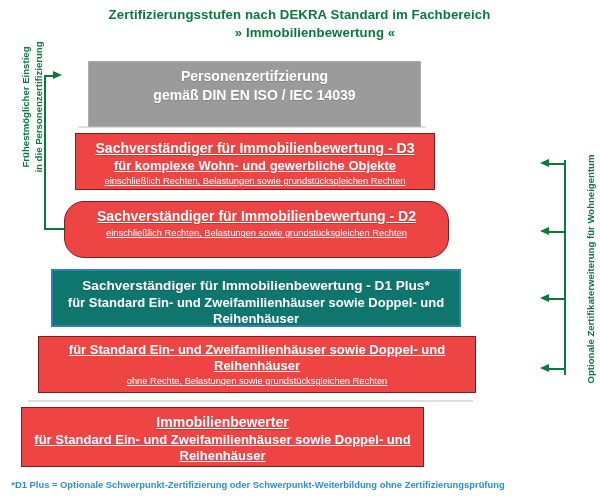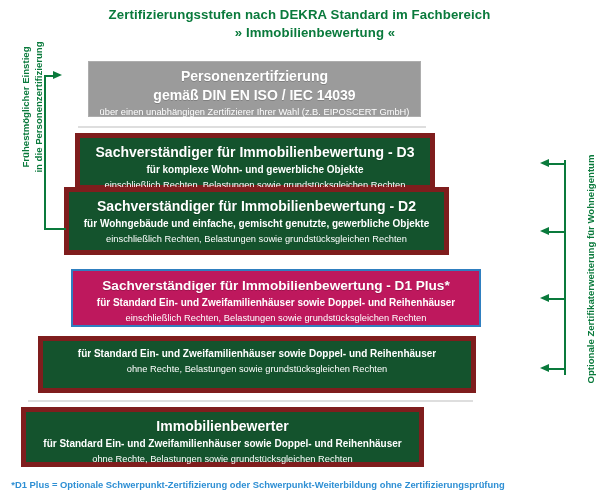--- a/index.html
+++ b/index.html
@@ -46,48 +46,48 @@
     font-size: 14px;
     line-height: 19px;
     text-shadow: 0 1px 0 rgba(0,0,0,.18);
   }
   .level .l1.small {
     font-size: 13.6px;
   }
   .level .l2 {
     display: block;
     font-weight: bold;
-    font-size: 10px;
+    font-size: 13px;
     line-height: 16px;
   }
   .level .l3 {
     display: block;
     font-weight: normal;
     font-size: 9.3px;
     line-height: 15px;
   }
 
   .green {
-    background: #14532d;
-    border: 5px solid #7f1d1d;
+    background: #ef4444;
+    border: 1px solid #7f1d1d;
+    text-decoration: underline;
   }
   .grey {
     background: #9b9b9b;
     border: 1px solid #adadad;
   }
   .blue {
-    background: #be185d;
+    background: #0f766e;
     border: 2px solid #2f7fc0;
-    margin-left: 20px;
-  }
-
-  
-  #lvl-person  { left: 88px;  top: 61px;  width: 333px; height: 56px; text-align: center; }
+  }
+
+  
+  #lvl-person  { left: 88px;  top: 61px;  width: 333px; height: 66px; text-align: center; }
   #lvl-d3      { left: 75px;  top: 133px; width: 360px; height: 57px; }
-  #lvl-d2      { left: 64px;  top: 187px; width: 385px; height: 68px; }
+  #lvl-d2      { left: 64px;  top: 201px; width: 385px; height: 57px; border-radius: 20px; }
   #lvl-d1plus  { left: 51px;  top: 269px; width: 410px; height: 58px; }
   #lvl-d1      { left: 38px;  top: 336px; width: 438px; height: 57px; }
   #lvl-base    { left: 21px;  top: 407px; width: 403px; height: 60px; }
 
   
   .sep {
     position: absolute;
     height: 2px;
     background: #dedede;
   }
@@ -214,32 +214,30 @@
   <span class="line1">Zertifizierungsstufen nach DEKRA Standard im Fachbereich</span>
   <span class="line2">» Immobilienbewertung «</span>
 </div>
 
 <div class="sep" id="sep-top"></div>
 <div class="sep" id="sep-bot"></div>
 
 <div class="level grey" id="lvl-person">
   <span class="l1">Personenzertifzierung</span>
   <span class="l1">gemäß DIN EN ISO / IEC 14039</span>
-  <span class="l3">über einen unabhängigen Zertifizierer Ihrer Wahl (z.B. EIPOSCERT GmbH)</span>
 </div>
 
 <div class="level green" id="lvl-d3">
   <span class="l1">Sachverständiger für Immobilienbewertung - D3</span>
   <span class="l2">für komplexe Wohn- und gewerbliche Objekte</span>
   <span class="l3">einschließlich Rechten, Belastungen sowie grundstücksgleichen Rechten</span>
 </div>
 
 <div class="level green" id="lvl-d2">
   <span class="l1">Sachverständiger für Immobilienbewertung - D2</span>
-  <span class="l2">für Wohngebäude und einfache, gemischt genutzte, gewerbliche Objekte</span>
   <span class="l3">einschließlich Rechten, Belastungen sowie grundstücksgleichen Rechten</span>
 </div>
 
 <div class="level blue" id="lvl-d1plus">
   <span class="l1 small">Sachverständiger für Immobilienbewertung - D1 Plus*</span>
   <span class="l2">für Standard Ein- und  Zweifamilienhäuser sowie Doppel- und Reihenhäuser</span>
   <span class="l3">einschließlich Rechten, Belastungen sowie grundstücksgleichen Rechten</span>
 </div>
 
 <div class="level green" id="lvl-d1">

